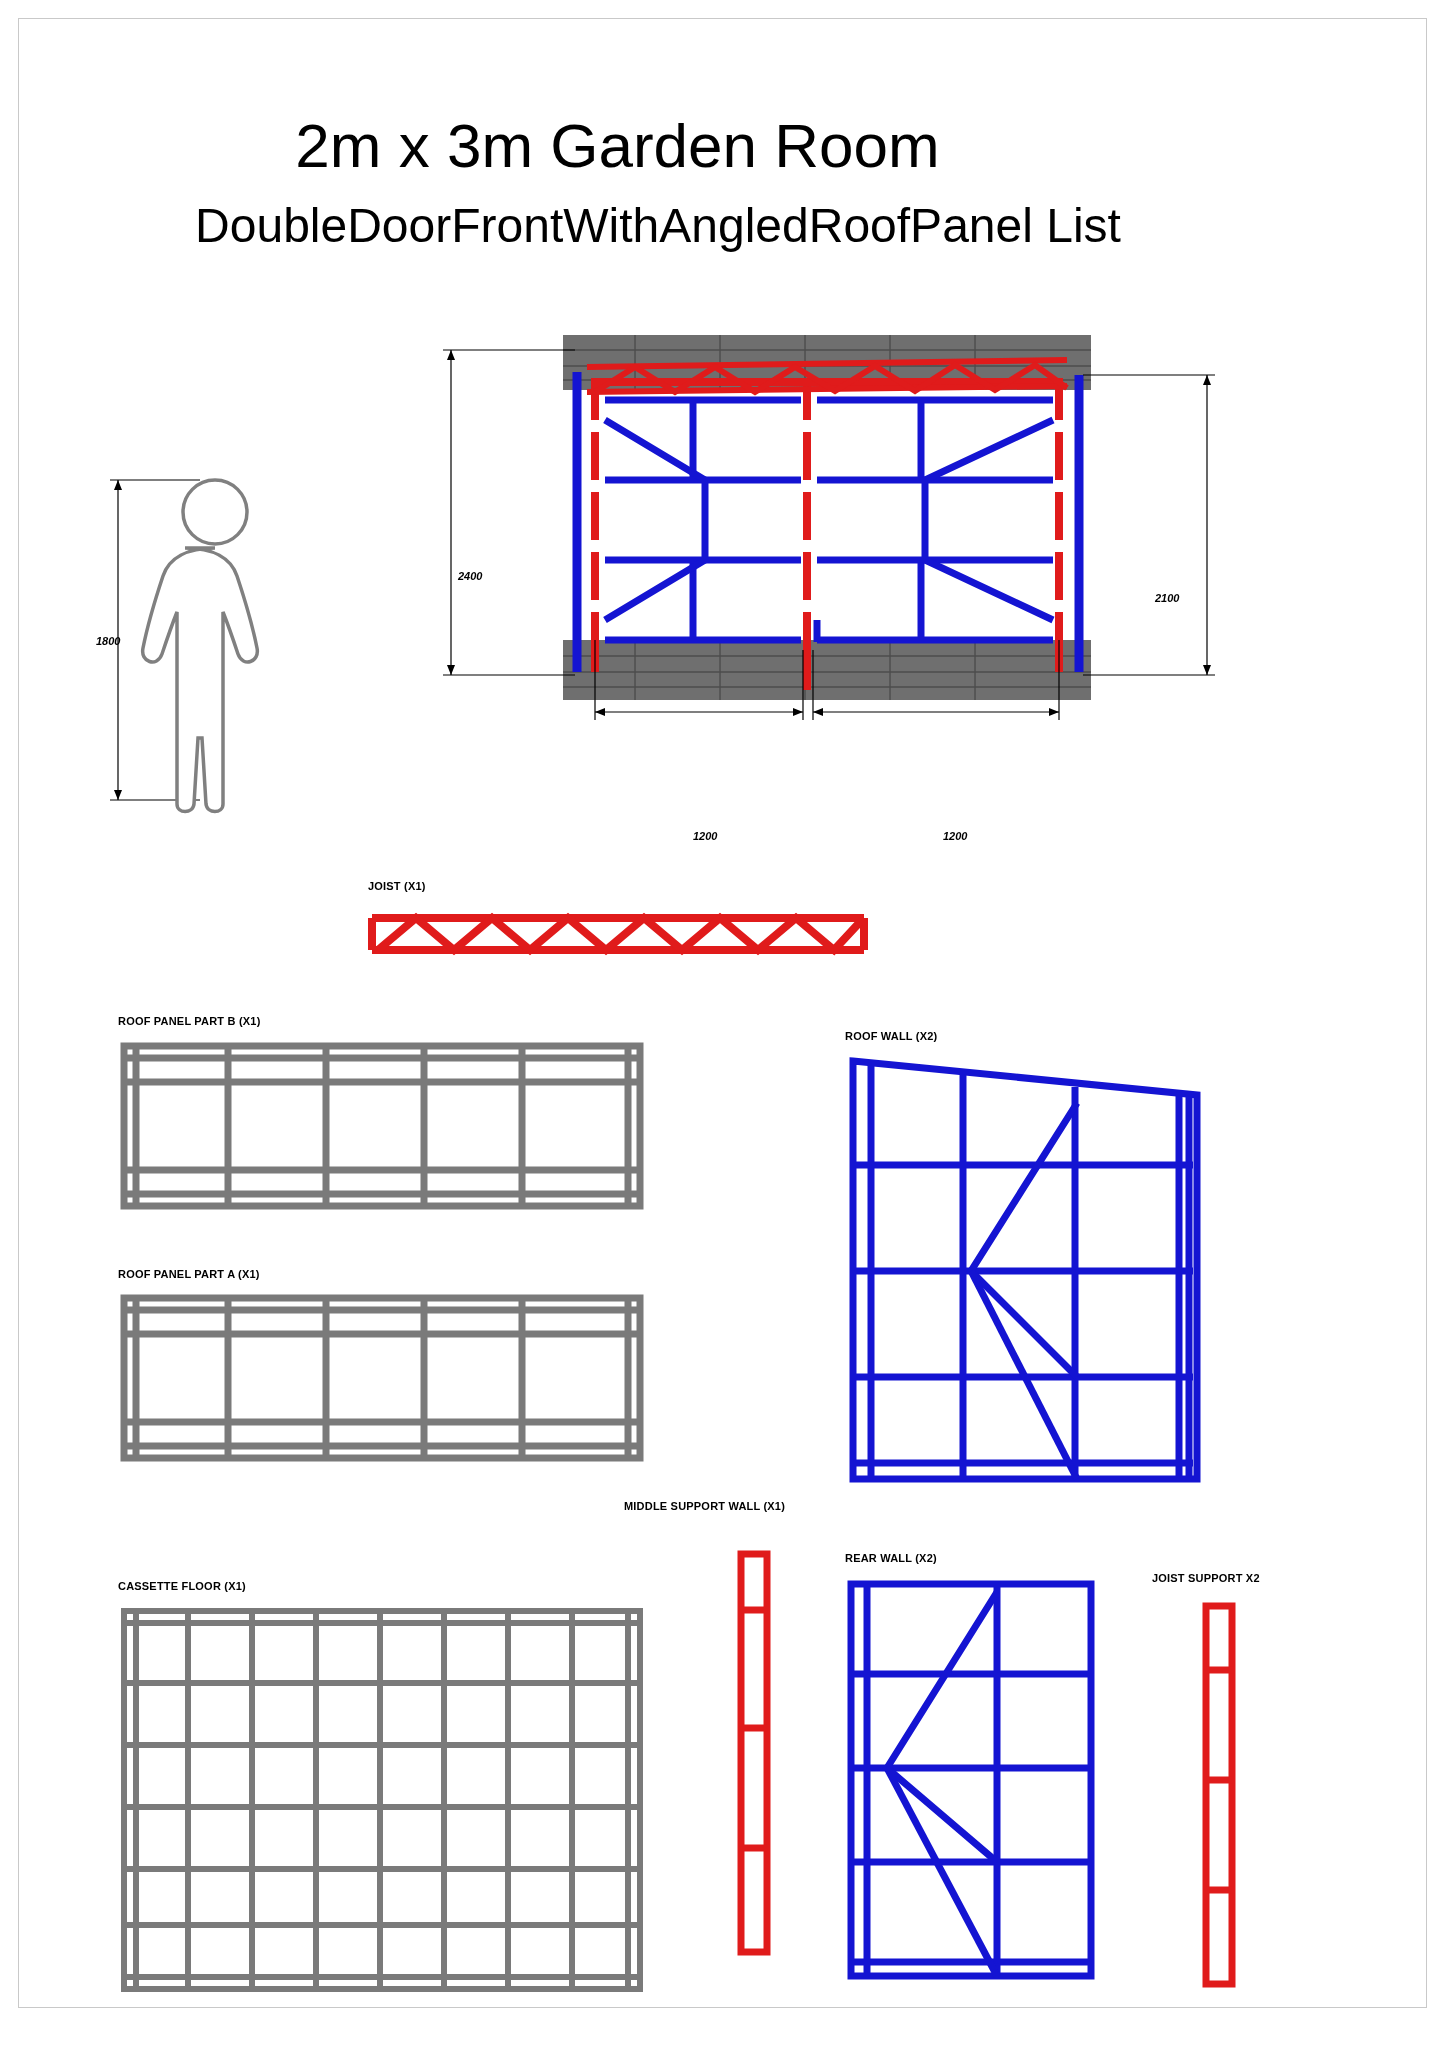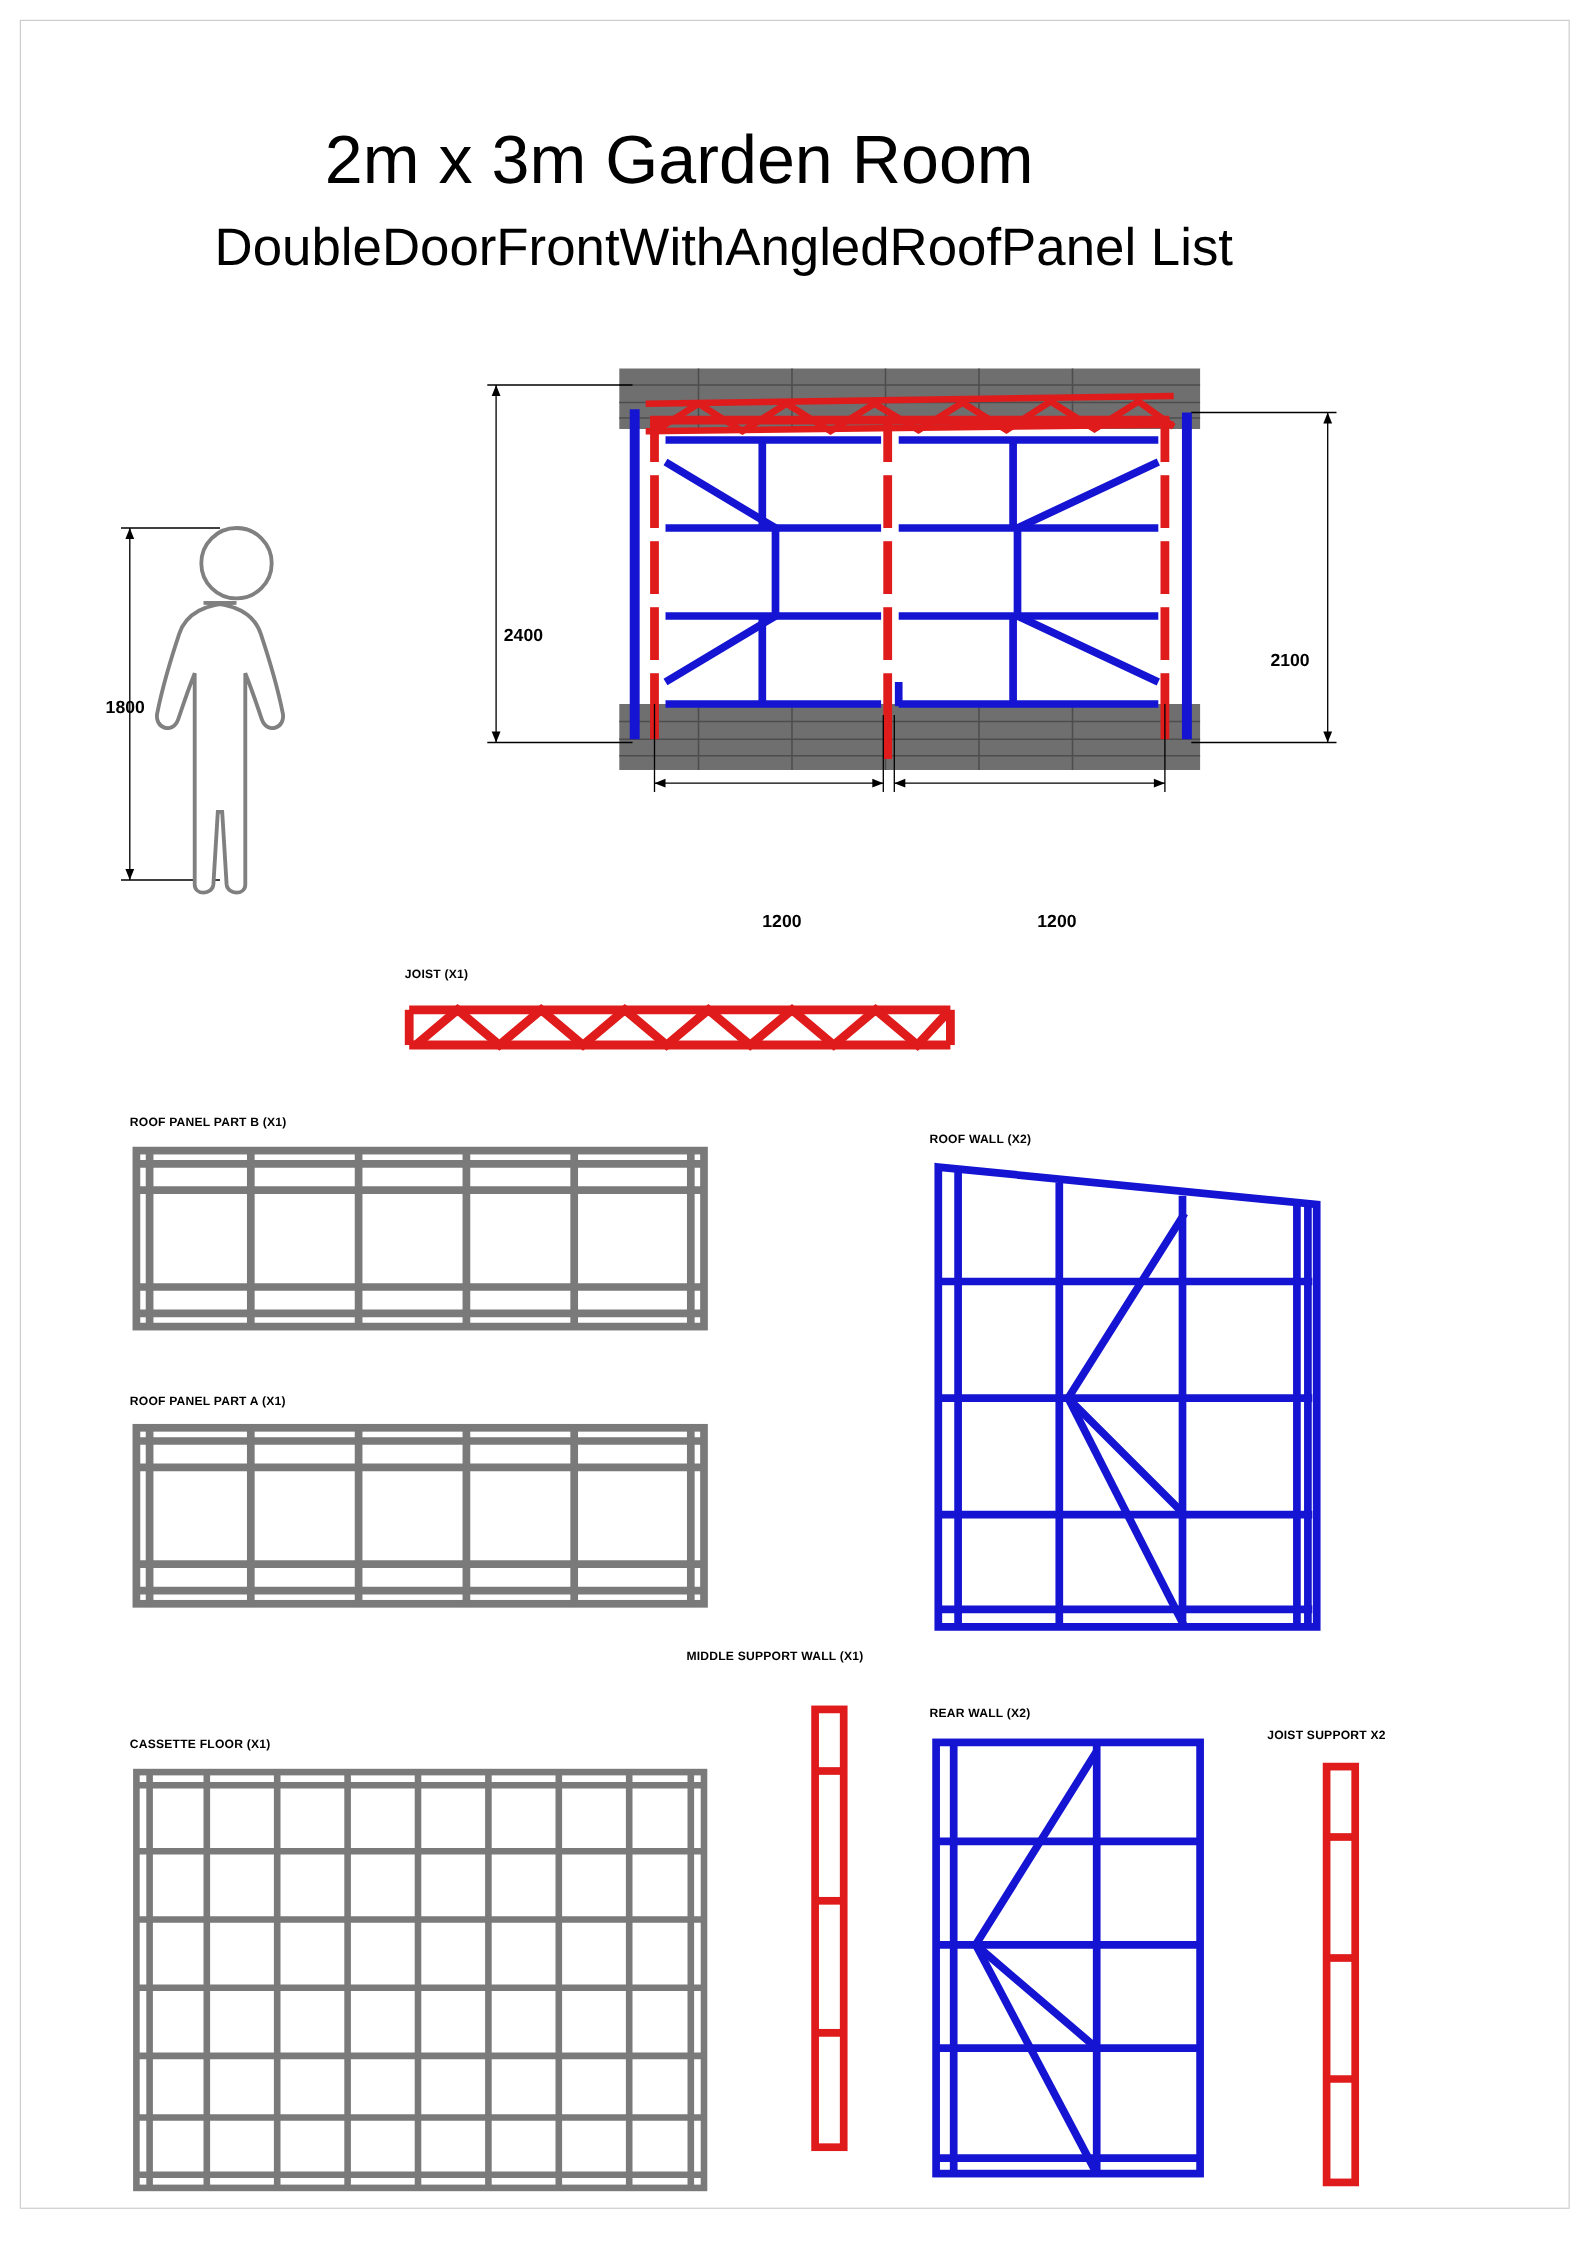--- a/index.html
+++ b/index.html
@@ -46,23 +46,24 @@
   }
   .part-label {
     position: absolute;
     font-size: 11px;
     font-weight: bold;
     letter-spacing: 0.2px;
     white-space: nowrap;
   }
   .dim-label {
     position: absolute;
-    font-size: 16px;
+    font-size: 11px;
     font-weight: bold;
     white-space: nowrap;
+    font-style: italic;
   }
   svg { display: block; overflow: visible; }
   .blk { position: absolute; }
 </style>
 </head>
 <body>
 
 <div id="page">
 
   <div class="sheet-border"></div>

